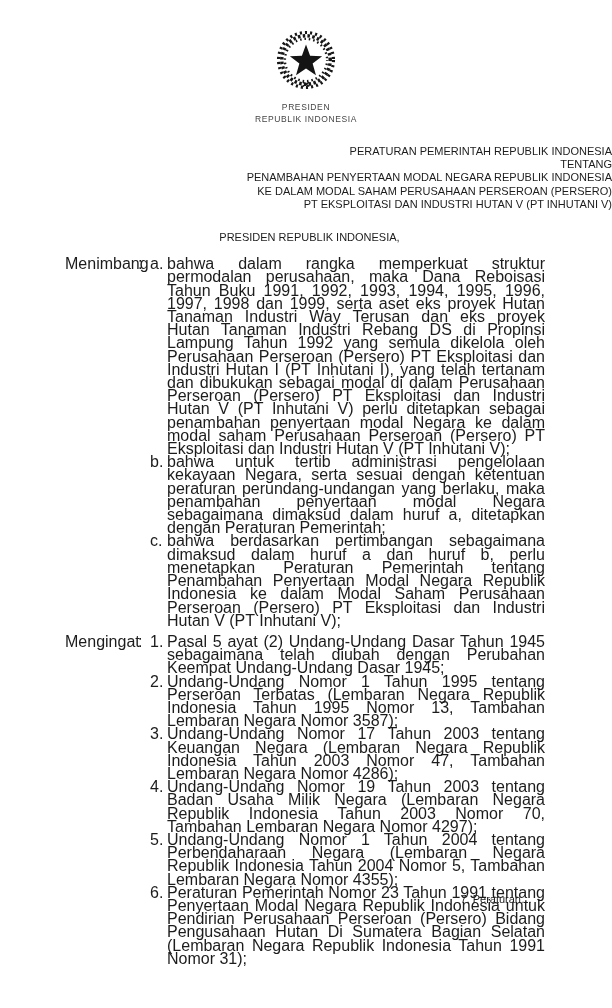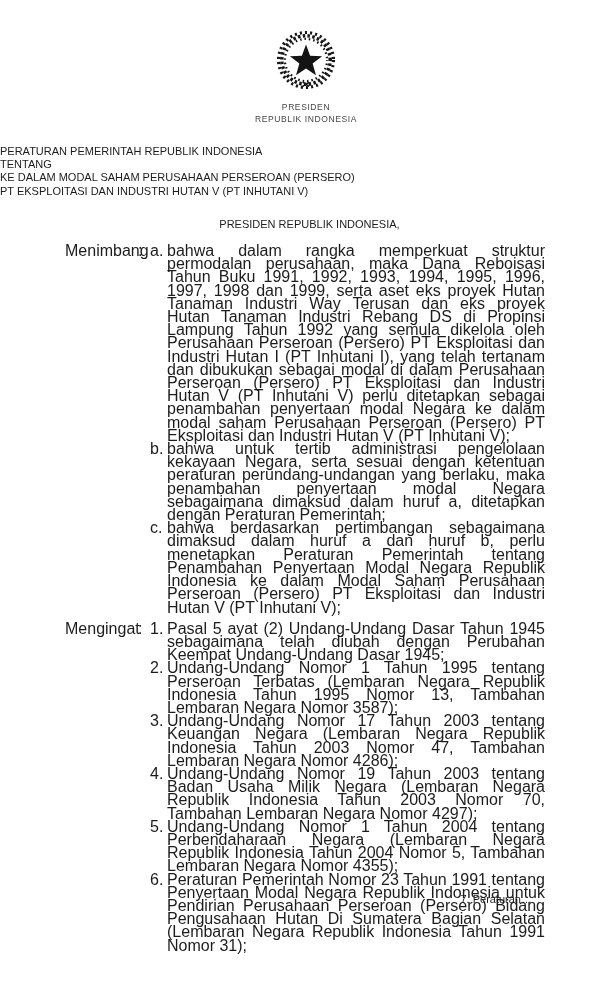--- a/index.html
+++ b/index.html
@@ -22,21 +22,21 @@
     line-height: 12px;
     letter-spacing: 0.6px;
     color: #454545;
     text-align: center;
   }
   
   .title {
     margin-top: 20px;
     font-size: 11px;
     line-height: 13.2px;
-    text-align: left;
+    text-align: right;
     color: #1c1c1c;
   }
   .salutation {
     margin-top: 20px;
     font-size: 11px;
     line-height: 13.2px;
     text-align: center;
     padding-left: 7px;
   }
   
@@ -86,20 +86,21 @@
     </svg>
     <div class="org">
       <div>PRESIDEN</div>
       <div>REPUBLIK INDONESIA</div>
     </div>
   </div>
 
   <div class="title">
     <div>PERATURAN PEMERINTAH REPUBLIK INDONESIA</div>
     <div>TENTANG</div>
+    <div>PENAMBAHAN PENYERTAAN MODAL NEGARA REPUBLIK INDONESIA</div>
     <div>KE DALAM MODAL SAHAM PERUSAHAAN PERSEROAN (PERSERO)</div>
     <div>PT EKSPLOITASI DAN INDUSTRI HUTAN V (PT INHUTANI V)</div>
   </div>
 
   <div class="salutation">PRESIDEN REPUBLIK INDONESIA,</div>
 
   <div class="body">
 
     <div class="section">
       <div class="s-label">Menimbang</div>

